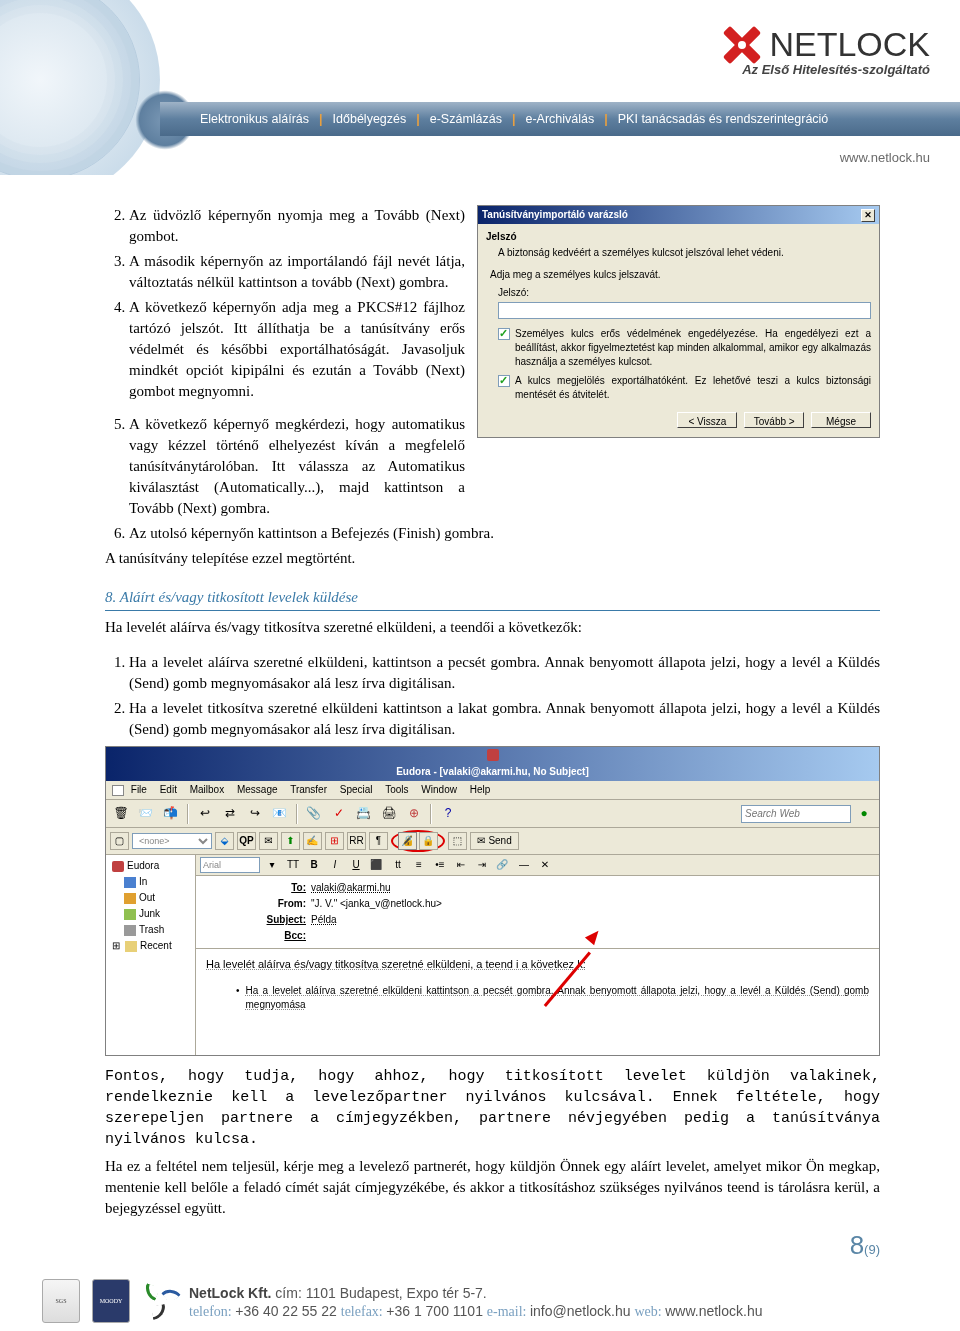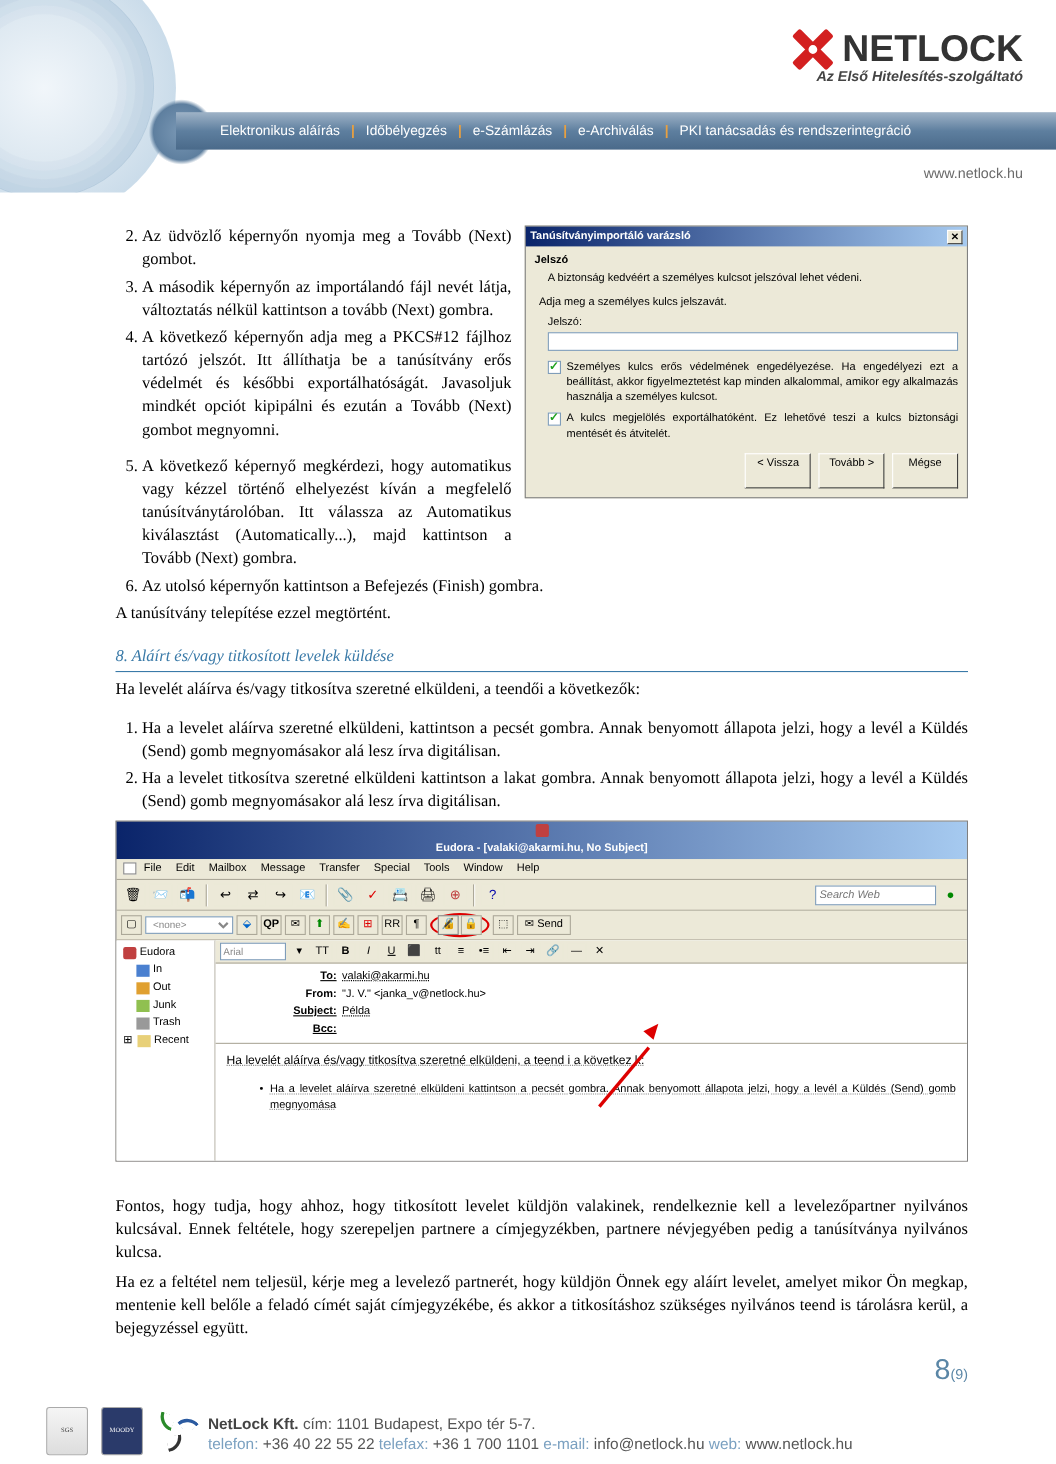--- a/index.html
+++ b/index.html
@@ -9,21 +9,21 @@
   .fp-circle { width: 240px; height: 240px; border-radius: 50%; background: radial-gradient(circle, #e8f0f7 0%, #c8dae8 40%, #a8c5dc 70%, #fff 100%); position: absolute; left: -80px; top: -40px; opacity: 0.6; }
   .fp-lines { position: absolute; left: -60px; top: -20px; width: 200px; height: 200px; border-radius: 50%; border: 1px solid #9bb8d0; box-shadow: inset 0 0 0 8px rgba(155,184,208,0.3), inset 0 0 0 16px rgba(155,184,208,0.25), inset 0 0 0 24px rgba(155,184,208,0.2), inset 0 0 0 32px rgba(155,184,208,0.15); opacity: 0.5; }
   .logo-area { position: absolute; right: 30px; top: 25px; text-align: right; }
   .logo-row { display: flex; align-items: center; gap: 8px; justify-content: flex-end; }
   .logo-mark { width: 38px; height: 38px; position: relative; }
   .logo-x { position: absolute; width: 100%; height: 100%; }
   .logo-x::before, .logo-x::after { content: ""; position: absolute; left: 50%; top: 50%; width: 44px; height: 10px; background: #d32020; border-radius: 2px; transform-origin: center; }
   .logo-x::before { transform: translate(-50%, -50%) rotate(45deg); }
   .logo-x::after { transform: translate(-50%, -50%) rotate(-45deg); }
   .logo-dot { position: absolute; left: 50%; top: 50%; width: 12px; height: 12px; background: #fff; border: 2px solid #d32020; border-radius: 50%; transform: translate(-50%, -50%); }
-  .logo-text { font-family: Arial, sans-serif; font-weight: 700; font-size: 34px; color: #333; letter-spacing: 0px; }
+  .logo-text { font-family: Arial, sans-serif; font-weight: 400; font-size: 34px; color: #333; letter-spacing: 0px; }
   .logo-tag { font-family: Arial, sans-serif; font-size: 13px; font-style: italic; font-weight: bold; color: #444; margin-top: -2px; }
   .navbar { position: absolute; left: 160px; top: 102px; right: 0; height: 34px; background: linear-gradient(to bottom, #9fb3c7 0%, #5e7f9f 50%, #4a6a8a 100%); display: flex; align-items: center; padding-left: 40px; font-family: Arial, sans-serif; color: #fff; font-size: 12.5px; }
   .nav-sep { color: #e8a040; margin: 0 10px; font-weight: bold; }
   .navbar-curve { position: absolute; left: 135px; top: 90px; width: 60px; height: 60px; background: radial-gradient(circle at 50% 50%, #7a98b5 0%, #5e7f9f 60%, transparent 70%); border-radius: 50%; }
   .url { position: absolute; right: 30px; top: 150px; font-family: Arial, sans-serif; font-size: 13px; color: #6a6a6a; }
   .content { padding: 30px 80px 0 105px; font-size: 15px; line-height: 1.4; text-align: justify; }
   .ol { list-style: decimal; margin-left: 24px; }
   .ol > li { margin-bottom: 4px; }
   .two-col { display: flex; gap: 12px; align-items: flex-start; }
   .left-col { flex: 0 0 360px; }
@@ -32,21 +32,21 @@
   .dlg-title { background: linear-gradient(to right, #0a246a, #a6caf0); color: #fff; padding: 2px 4px; font-weight: bold; display: flex; justify-content: space-between; align-items: center; font-size: 10px; }
   .dlg-close { width: 14px; height: 13px; background: #ece9d8; border: 1px solid #fff; border-right-color: #404040; border-bottom-color: #404040; color: #000; font-size: 9px; text-align: center; line-height: 11px; font-family: Arial; }
   .dlg-body { padding: 6px 8px 8px 8px; }
   .dlg-group-label { font-weight: bold; margin-bottom: 2px; }
   .dlg-indent { margin-left: 12px; margin-bottom: 8px; }
   .dlg-input { width: 100%; height: 17px; background: #fff; border: 1px solid #7f9db9; margin-top: 2px; }
   .dlg-chk-row { display: flex; align-items: flex-start; gap: 5px; margin: 5px 0 5px 12px; }
   .dlg-chk { width: 12px; height: 12px; background: #fff; border: 1px solid #7f9db9; flex-shrink: 0; position: relative; margin-top: 1px; }
   .dlg-chk.checked::after { content: "✓"; position: absolute; left: 0; top: -3px; font-size: 11px; color: #21a121; font-weight: bold; }
   .dlg-btns { text-align: right; margin-top: 10px; }
-  .dlg-btn { display: inline-block; min-width: 60px; height: 32px; line-height: 18px; background: #ece9d8; border: 1px solid #404040; border-top-color: #fff; border-left-color: #fff; text-align: center; font-size: 10px; margin-left: 4px; padding: 0 6px; }
+  .dlg-btn { display: inline-block; min-width: 60px; height: 16px; line-height: 18px; background: #ece9d8; border: 1px solid #404040; border-top-color: #fff; border-left-color: #fff; text-align: center; font-size: 10px; margin-left: 4px; padding: 0 6px; }
   .section-h { color: #3a7aa8; font-style: italic; font-family: Georgia, serif; font-size: 15px; margin-top: 18px; margin-bottom: 2px; }
   .section-rule { border-top: 1px solid #3a7aa8; margin-bottom: 6px; }
   .eudora { border: 1px solid #808080; background: #d4d0c8; font-family: Tahoma, Arial, sans-serif; font-size: 10px; margin-top: 6px; }
   .eu-title { background: linear-gradient(to right, #0a246a, #a6caf0); color: #fff; padding: 2px 4px; font-weight: bold; font-size: 10px; display: flex; align-items: center; gap: 4px; flex-direction: column; }
   .eu-menu { background: #ece9d8; padding: 2px 6px; font-size: 10px; color: #000; border-bottom: 1px solid #aca899; }
   .eu-menu span { margin-right: 10px; }
   .eu-menu span:first-letter { text-decoration: underline; }
   .eu-toolbar { background: #ece9d8; padding: 3px 4px; display: flex; align-items: center; gap: 3px; border-bottom: 1px solid #aca899; }
   .tb-btn { width: 22px; height: 21px; background: #ece9d8; border: 1px solid #ece9d8; display: inline-flex; align-items: center; justify-content: center; font-size: 12px; }
   .tb-sep { width: 2px; height: 20px; border-left: 1px solid #aca899; border-right: 1px solid #fff; margin: 0 2px; }
@@ -77,21 +77,21 @@
   .footer { position: absolute; left: 0; bottom: 0; width: 100%; height: 62px; }
   .page-num { position: absolute; right: 80px; bottom: 70px; font-family: Arial, sans-serif; }
   .page-num .big { font-size: 26px; color: #5a86a6; }
   .page-num .small { font-size: 13px; color: #5a86a6; }
   .foot-left { position: absolute; left: 42px; bottom: 8px; display: flex; align-items: center; gap: 12px; }
   .foot-badge { width: 38px; height: 44px; background: linear-gradient(#f5f5f5,#ddd); border: 1px solid #aaa; font-size: 6px; text-align: center; display: flex; flex-direction: column; justify-content: center; color: #444; border-radius: 3px; }
   .foot-recycle { width: 36px; height: 36px; position: relative; }
   .rec-arrow { position: absolute; width: 14px; height: 14px; border: 3px solid; border-top: none; border-right: none; border-radius: 0 0 0 14px; }
   .foot-text { position: absolute; left: 189px; bottom: 10px; font-family: Arial, sans-serif; font-size: 14px; color: #555; line-height: 1.3; }
   .foot-text .t1 { font-weight: bold; color: #444; }
-  .foot-text .lbl { color: #7aa0c0; }
+  .foot-text .lbl { color: #7aa0c0; font-family: Liberation Serif, serif; }
 </style>
 </head>
 <body>
 
 <div class="header">
   <div class="fingerprint">
     <div class="fp-circle"></div>
     <div class="fp-lines"></div>
   </div>
   <div class="logo-area">
@@ -316,21 +316,21 @@
           <span class="eu-msg-line">Ha levelét aláírva és/vagy titkosítva szeretné elküldeni, a teend i a következ k:</span>
           <div class="eu-bullet-row">
             <span>•</span>
             <span class="eu-msg-line">Ha a levelet aláírva szeretné elküldeni kattintson a pecsét gombra. Annak benyomott állapota jelzi, hogy a levél a Küldés (Send) gomb megnyomása</span>
           </div>
         </div>
       </div>
     </div>
   </div>
 
-  <p style="margin-top:31px;">Fontos, hogy tudja, hogy ahhoz, hogy titkosított levelet küldjön valakinek, rendelkeznie kell a levelezőpartner nyilvános kulcsával. Ennek feltétele, hogy szerepeljen partnere a címjegyzékben, partnere névjegyében pedig a tanúsítványa nyilvános kulcsa.</p>
+  <p style="margin-top:10px;font-family:Liberation Mono, monospace;">Fontos, hogy tudja, hogy ahhoz, hogy titkosított levelet küldjön valakinek, rendelkeznie kell a levelezőpartner nyilvános kulcsával. Ennek feltétele, hogy szerepeljen partnere a címjegyzékben, partnere névjegyében pedig a tanúsítványa nyilvános kulcsa.</p>
   <p style="margin-top:6px;">Ha ez a feltétel nem teljesül, kérje meg a levelező partnerét, hogy küldjön Önnek egy aláírt levelet, amelyet mikor Ön megkap, mentenie kell belőle a feladó címét saját címjegyzékébe, és akkor a titkosításhoz szükséges nyilvános teend is tárolásra kerül, a bejegyzéssel együtt.</p>
 
 </div>
 
 <div class="page-num">
   <span class="big">8</span><span class="small">(9)</span>
 </div>
 
 <div class="footer">
   <div class="foot-left">

